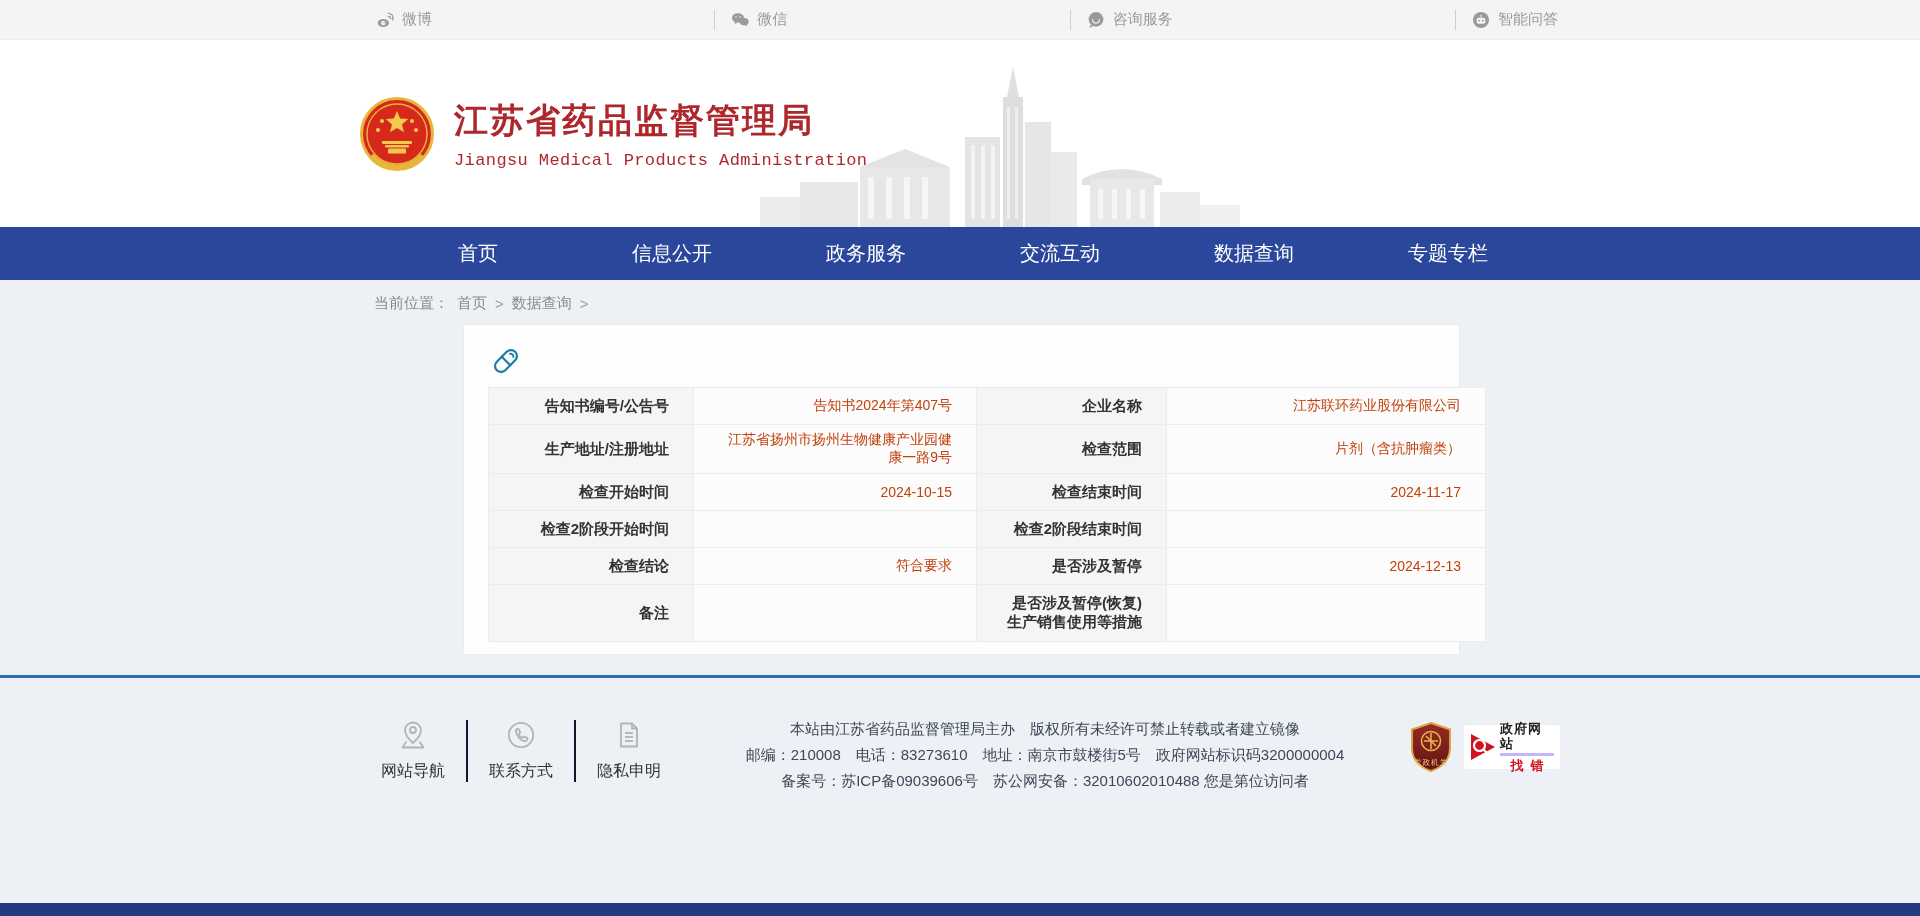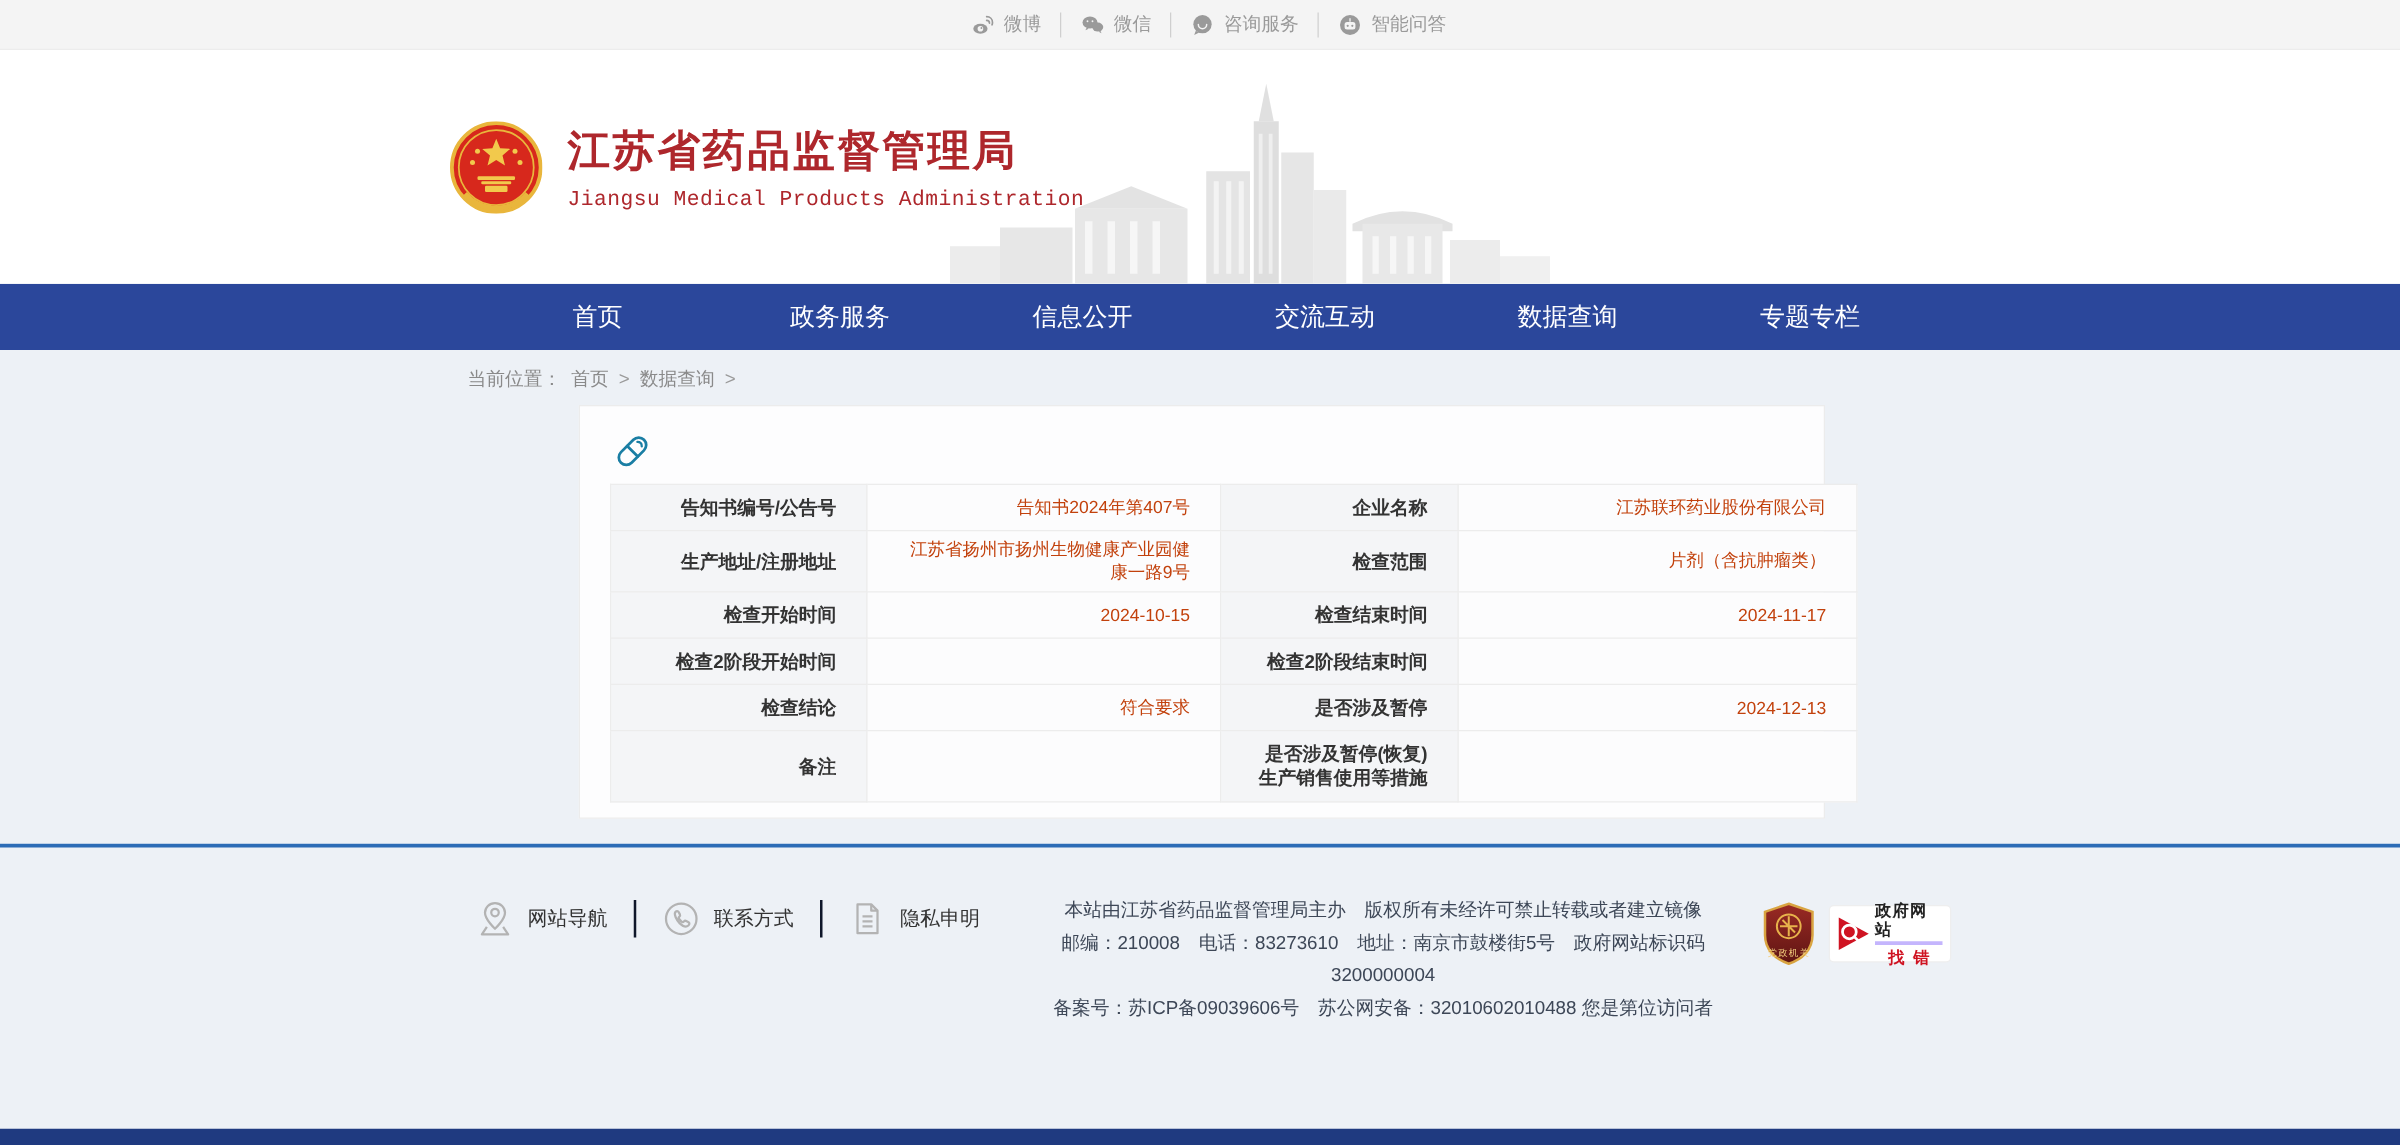--- a/index.html
+++ b/index.html
@@ -5,21 +5,21 @@
   * { margin:0; padding:0; box-sizing:border-box; }
   html,body { width:1920px; height:916px; }
   body {
     font-family:"Liberation Sans","DejaVu Sans",sans-serif;
     background:#ffffff; position:relative; overflow:hidden; color:#333;
   }
   .inner { width:1200px; margin:0 auto; position:relative; height:100%; }
 
   
   .topbar { height:40px; background:#f4f4f4; border-bottom:1px solid #ececec; }
-  .topbar .inner { display:flex; justify-content:center; align-items:center; }
+  .topbar .inner { display:flex; justify-content:space-between; align-items:center; }
   .topbar-item { display:flex; align-items:center; gap:7px; color:#9a9a9a; font-size:15px;
                  padding:0 15px; height:20px; cursor:pointer; }
   .topbar-item:last-child { padding-right:2px; }
   .topbar-item + .topbar-item { border-left:1px solid #cfcfcf; }
   .topbar-item svg { width:20px; height:20px; flex:0 0 auto; }
 
   
   .site-header { height:187px; background:#fff; position:relative; overflow:hidden; }
   .logo-group { position:absolute; left:0; top:50%; transform:translateY(-50%);
                 display:flex; align-items:center; gap:20px; z-index:2;font-family:Liberation Mono, monospace; }
@@ -50,21 +50,21 @@
   td.lbl { background:#f4f5f7; color:#333; font-weight:600; text-align:right; font-size:15px; }
   td.val { background:#fcfcfd; color:#c2410c; text-align:right; font-size:14px; }
   tr.r-std  td { height:37px; }
   tr.r-tall td { height:47px; }
   tr.r-big  td { height:57px; }
 
   
   .footer { border-top:3px solid #2c6cb6; background:#edf1f6; height:250px; padding-top:42px; }
   .footer .inner { display:flex; align-items:flex-start; }
   .footer-links { display:flex; align-items:stretch; }
-  .footer-link { display:flex; align-items:center; gap:11px;
+  .footer-link { display:flex; flex-direction:column; align-items:center; gap:11px;
                  padding:0 21px; color:#333; font-size:16px; cursor:pointer; }
   .footer-link + .footer-link { border-left:2px solid #0f172a; }
   .footer-link svg { width:30px; height:30px; color:#b3b3b3; }
   .footer-text { flex:1; text-align:center; font-size:15px; color:#3d4757; line-height:26px;
                  padding:0 8px; margin-top:-4px; }
   .footer-badges { display:flex; align-items:center; gap:10px; padding-top:1px; }
   .shield-badge { width:46px; height:52px; cursor:pointer; }
   .zhaocuo-badge { width:96px; height:44px; background:#fff; border-radius:3px;
                    box-shadow:0 0 0 1px #eee; display:flex; align-items:center; padding:4px 6px 4px 2px;
                    cursor:pointer; }
@@ -172,22 +172,22 @@
       <rect x="380" y="122" width="5" height="30" fill="#f6f6f6"></rect>
       <rect x="400" y="125" width="40" height="35" fill="#ececec"></rect>
       <rect x="440" y="138" width="40" height="22" fill="#f0f0f0"></rect>
     </svg>
   </div>
 </div>
 
 <div class="mainnav">
   <div class="inner">
     <div class="nav-item">首页</div>
+    <div class="nav-item">信息公开</div>
     <div class="nav-item">政务服务</div>
-    <div class="nav-item">信息公开</div>
     <div class="nav-item">交流互动</div>
     <div class="nav-item">数据查询</div>
     <div class="nav-item">专题专栏</div>
   </div>
 </div>
 
 <div class="main">
   <div class="inner">
     <div class="breadcrumb">
       <span>当前位置：</span>

